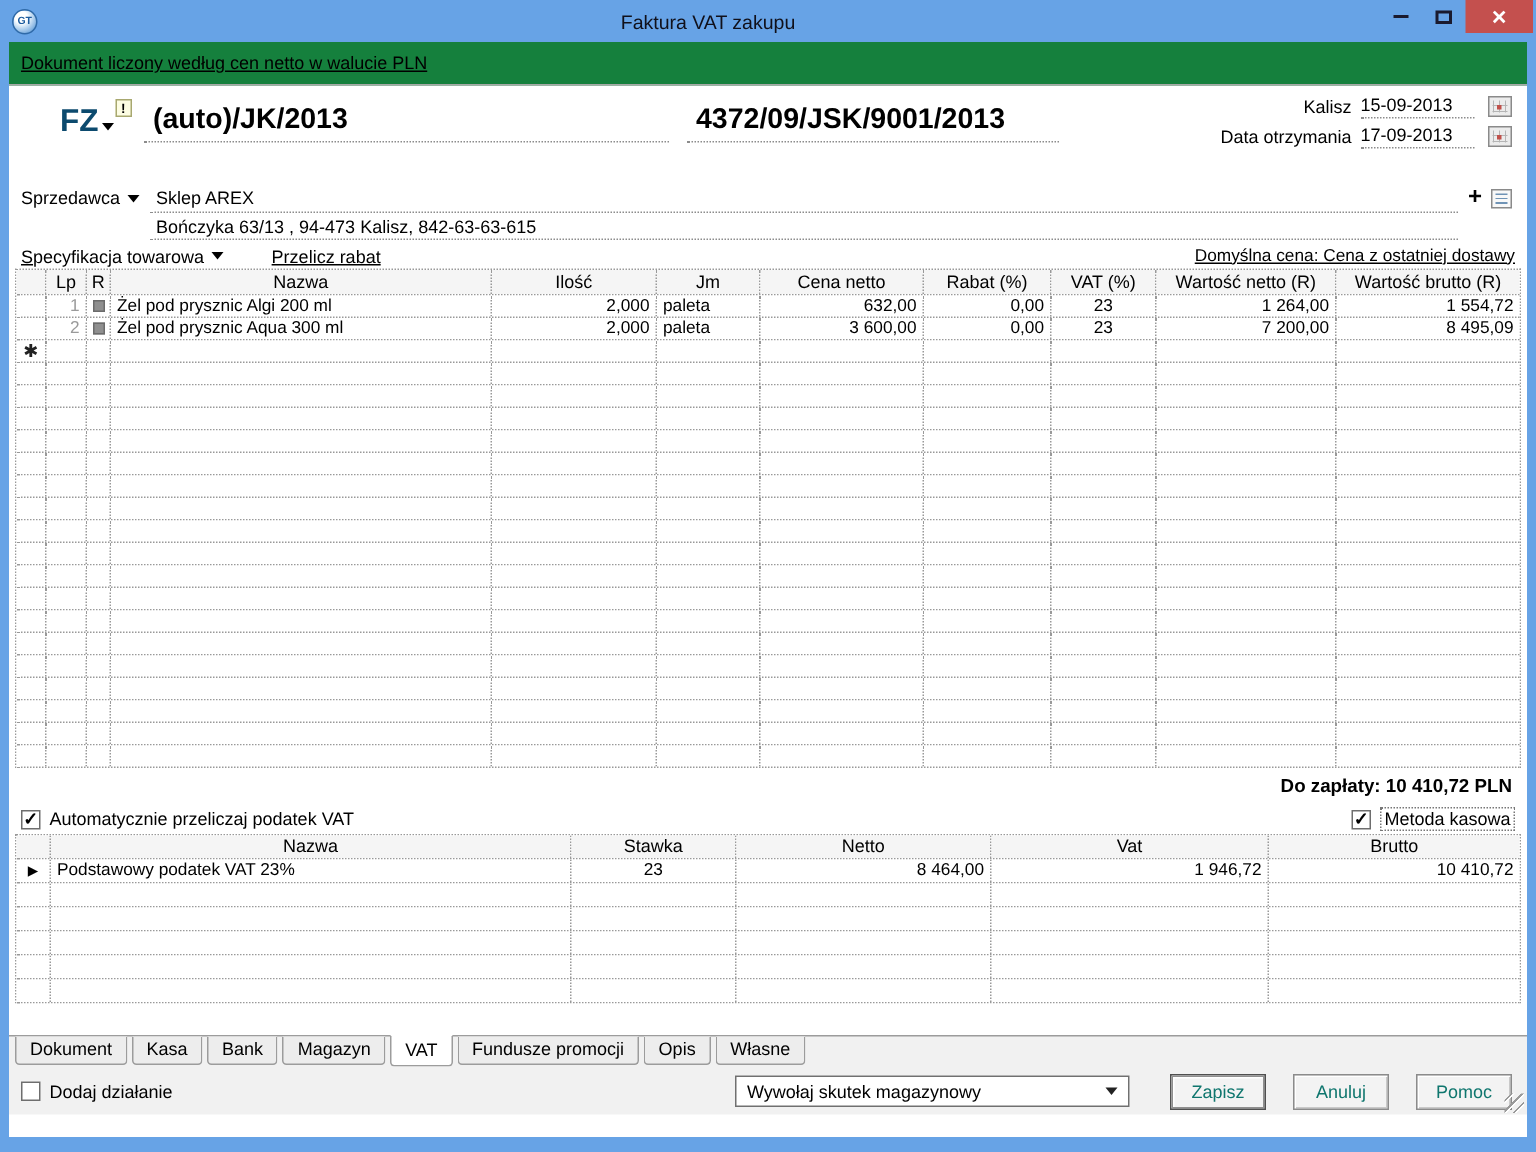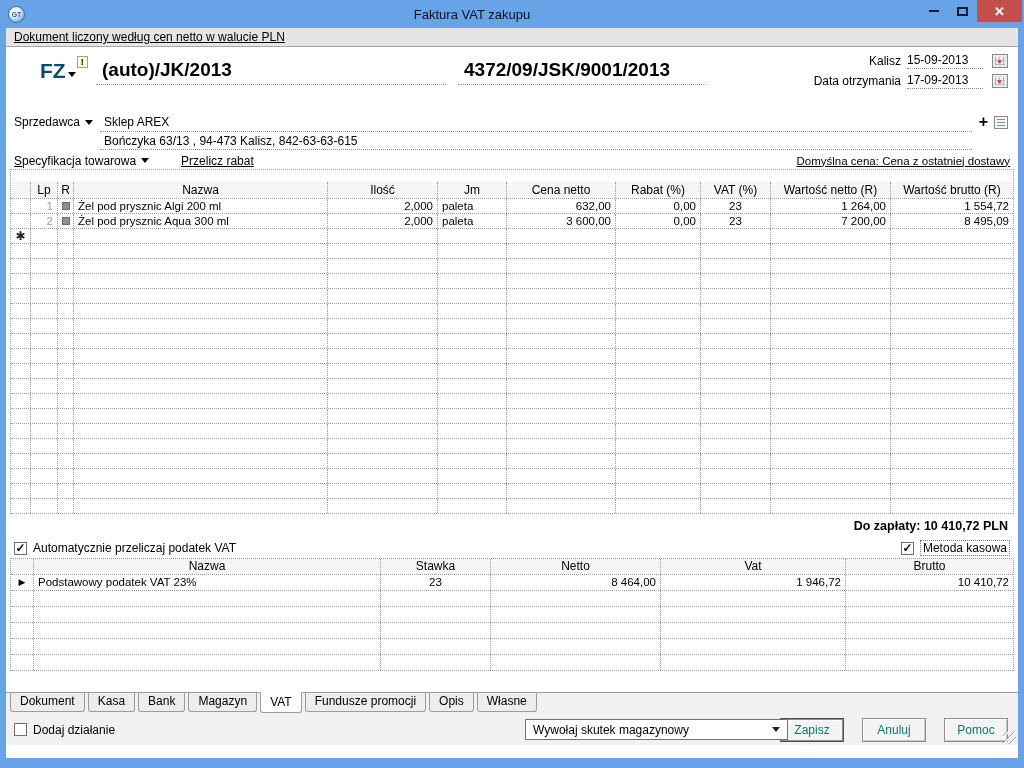--- a/index.html
+++ b/index.html
@@ -14,21 +14,21 @@
   .wc { display:flex; align-items:center; justify-content:center; }
   .wc-min { width:29px; height:22px; color:#10101a; font-size:13px; font-weight:bold; }
   .wc-min i { display:block; width:10px; height:2px; background:#1a1a2e; }
   .wc-max { width:29px; height:22px; }
   .wc-max i { display:block; width:11px; height:9px; border:2px solid #1a1a2e; background:transparent; }
   .wc-close { width:45px; height:22px; background:#c4504e; color:#fff; font-size:13px; font-weight:bold; margin-right:2px; }
 
   
   .content { position:absolute; left:6px; right:6px; top:28px; bottom:10px; background:#ffffff; overflow:hidden; }
 
-  .linkbar { height:19px; background:#e5e5e5; border-bottom:1px solid #a8a8a8; display:flex; align-items:center; padding-left:8px; }
+  .linkbar { height:29px; background:#15803d; border-bottom:1px solid #a8a8a8; display:flex; align-items:center; padding-left:8px; }
   .linkbar a { font-size:12px; color:#000; text-decoration:underline; }
 
   
   .doc-header { height:62px; position:relative; }
   .fz-block { position:absolute; left:34px; top:13px; display:flex; align-items:flex-start; }
   .fz-code { font-size:21px; font-weight:bold; color:#0c4a6e; line-height:22px; }
   .tri { width:0; height:0; border-left:4px solid transparent; border-right:4px solid transparent; border-top:5px solid #000; display:inline-block; }
   .fz-tri { margin:12px 0 0 2px; }
   .excl-icon { width:11px; height:12px; background:#fdfde3; border:1px solid #a8a870; font-size:9px; font-weight:bold; color:#000; text-align:center; line-height:11px; margin:-4px 0 0 1px; }
   .docnum { position:absolute; top:10px; font-size:19px; font-weight:bold; color:#000; border-bottom:1px dotted #8c8c8c; height:28px; line-height:26px; padding-left:6px; }
@@ -60,21 +60,21 @@
   .spec-row { height:17px; display:flex; align-items:center; padding:0 8px; font-size:12px; }
   .spec-dd { display:flex; align-items:center; gap:5px; }
   .spec-dd .accel { text-decoration:underline; }
   .link-plain { text-decoration:underline; color:#000; margin-left:32px; }
   .spacer-flex { flex:1; }
   .link-right { text-decoration:underline; color:#000; font-size:11.5px; }
 
   
   .grid { margin:0 4px; border:1px dotted #999; border-bottom:none; }
   .grow { display:flex; height:15px; border-bottom:1px dotted #999; background:#fff; overflow:hidden; }
-  .grow.head { height:17px;margin-top:12px; }
+  .grow.head { height:17px; }
   .cell { border-right:1px dotted #999; font-size:11.5px; line-height:14px; color:#000; white-space:nowrap; overflow:hidden; }
   .cell:last-child { border-right:none; }
   .head .cell { background:#f5f5f5; text-align:center; line-height:16px; font-size:12px; }
   .tl { text-align:left; padding-left:4px; }
   .tr { text-align:right; padding-right:4px; }
   .tc { text-align:center; }
   .c-sel { width:20px; }  .c-lp { width:27px; } .c-r { width:16px; }
   .c-nazwa { width:254px; } .c-ilosc { width:110px; } .c-jm { width:69px; }
   .c-cnetto { width:109px; } .c-rabat { width:85px; } .c-vat { width:70px; }
   .c-wnetto { width:120px; } .c-wbrutto { flex:1; }
@@ -107,21 +107,21 @@
   .pane-gap { height:21px; background:#fff; }
 
   
   .tabstrip { height:22px; background:#f1f1f1; border-top:1px solid #9c9c9c; display:flex; align-items:flex-start; padding-left:4px; position:relative; }
   .tab { height:19px; background:#ededed; border:1px solid #9c9c9c; border-top:none; border-radius:0 0 3px 3px; font-size:12px; line-height:17px; padding:0 9px; margin-right:3px; color:#000; }
   .tab.active { background:#ffffff; height:21px; margin-top:-1px; border-top:1px solid #fff; line-height:19px; position:relative; z-index:2; }
 
   
   .footerbar { height:31px; background:#f1f1f1; display:flex; align-items:center; padding:0 10px 0 8px; position:relative; }
   .add-action { display:flex; align-items:center; }
-  .combo { position:absolute; left:484px; width:263px; height:21px; background:#fff; border:1px solid #707070; display:flex; align-items:center; padding:0 7px; font-size:12px;margin-left:35px; }
+  .combo { position:absolute; left:484px; width:263px; height:21px; background:#fff; border:1px solid #707070; display:flex; align-items:center; padding:0 7px; font-size:12px; }
   .combo .tri { margin-left:auto; border-top-color:#222; }
   .btns { margin-left:auto; display:flex; align-items:center; }
   .btn { width:64px; height:24px; background:#f3f3f3; border:1px solid #8b8b8b; box-shadow:inset 1px 1px 0 #ffffff, inset -1px -1px 0 #c9c9c9; font-size:12px; font-family:"Liberation Sans", sans-serif; margin-left:18px; color:#0f766e; display:flex; align-items:center; justify-content:center; }
   .btn.default { border:1px solid #4f4f4f; box-shadow:0 0 0 1px #8f8f8f inset, inset 2px 2px 0 #ffffff; }
   .resize-grip { position:absolute; right:2px; bottom:1px; width:13px; height:13px;
      background:repeating-linear-gradient(135deg, transparent 0 3px, #9a9a9a 3px 4px, #fff 4px 5px); }
 </style>
 </head>
 <body>
 

